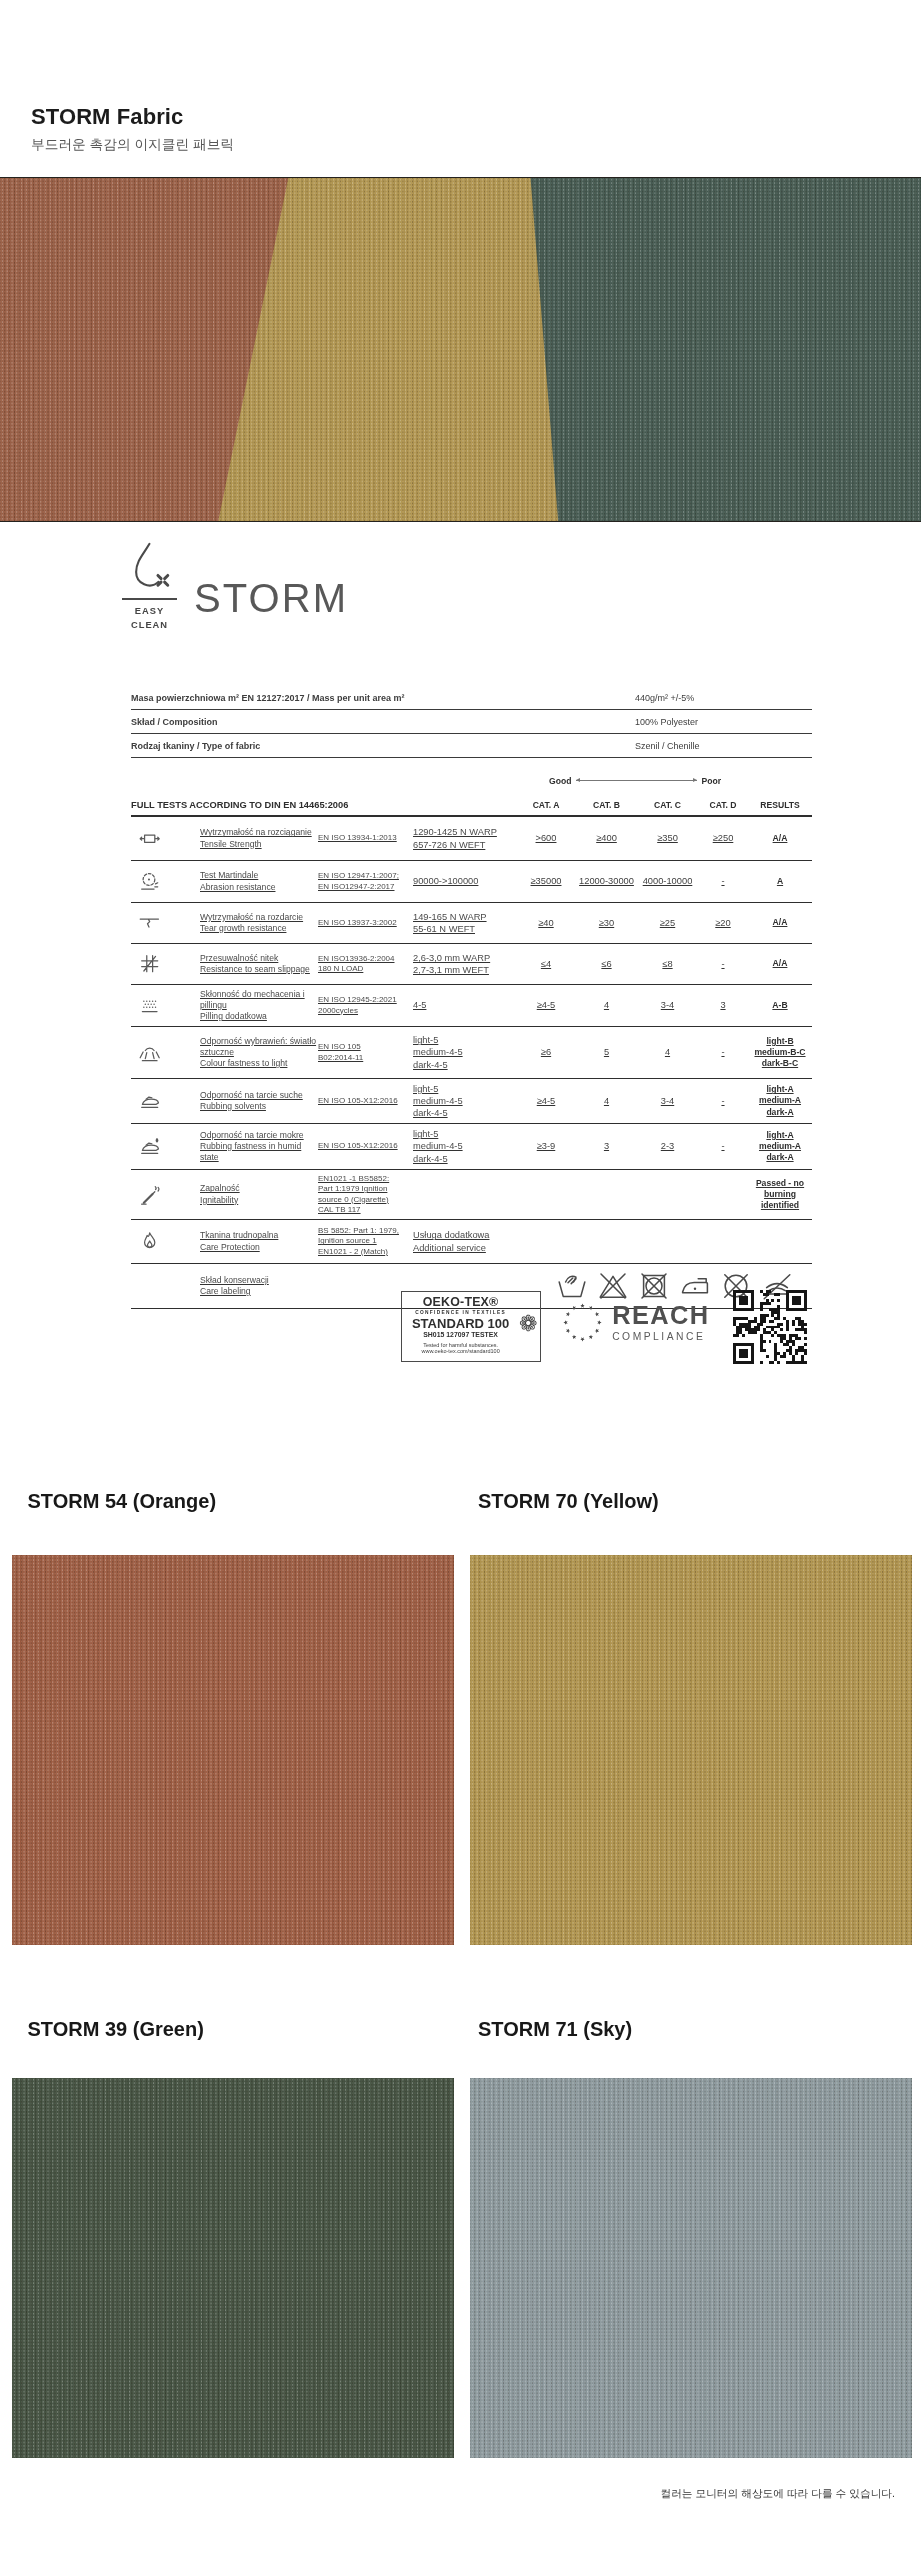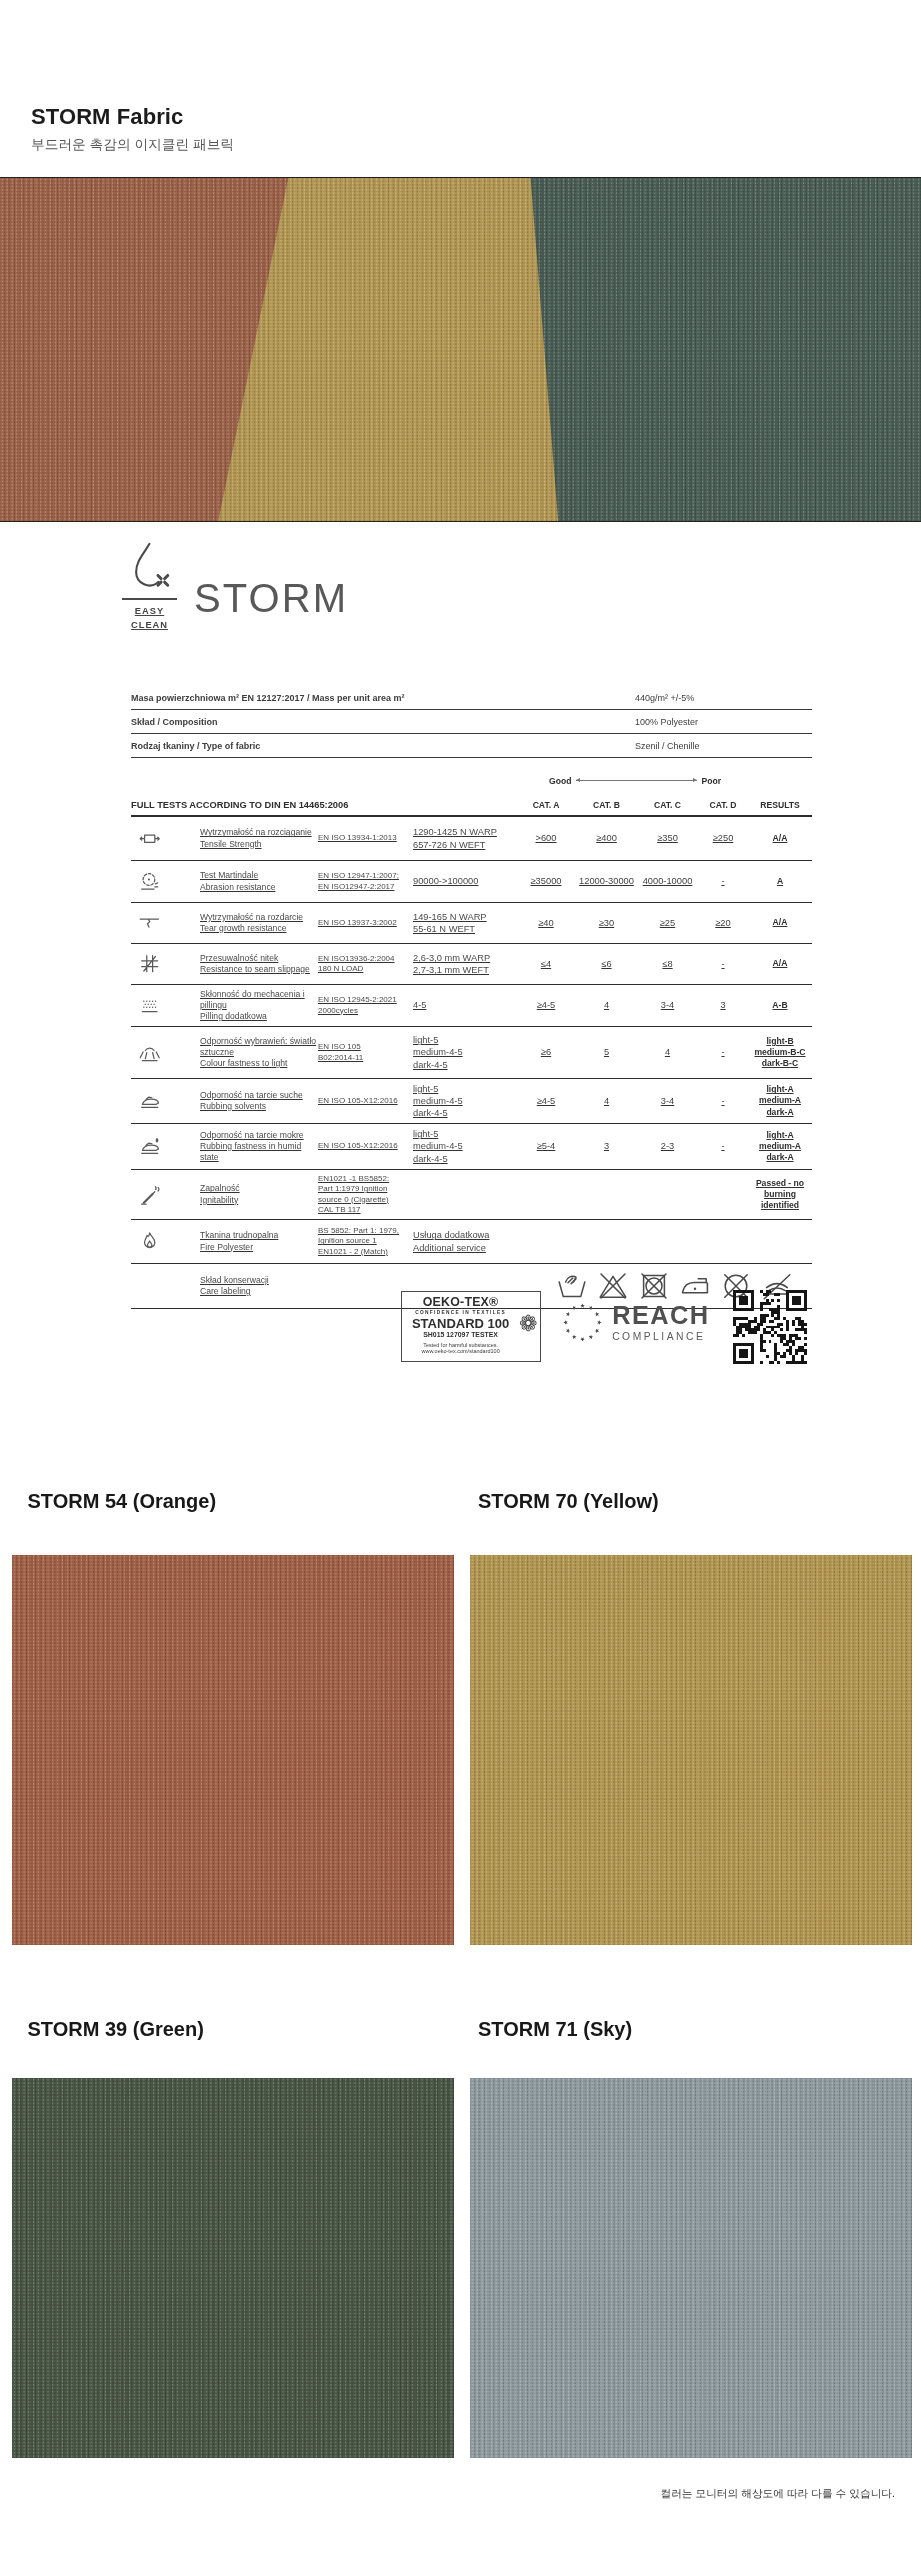--- a/index.html
+++ b/index.html
@@ -25,21 +25,21 @@
   .banner{left:0;top:177px;width:921px;height:343px;border-top:1.4px solid #24221e;border-bottom:1.4px solid #24221e;}
   .panel{position:absolute;inset:0;}
   .panel.gold{clip-path:polygon(0 0,57.6% 0,60.6% 100%,0 100%);}
   .panel.rust{clip-path:polygon(0 0,31.3% 0,23.7% 100%,0 100%);}
 
   
   .badge{left:120px;top:540px;width:59px;text-align:center;}
   .badge svg{display:block;margin:0 auto;}
   .badge .rule{width:55px;height:2.4px;background:#4a4a4a;margin:4.1px auto 0;}
   .badge .lbl{margin-top:4.8px;font-size:9.3px;font-weight:700;letter-spacing:1px;color:#454545;
-              line-height:1.45;white-space:pre-line;text-decoration:underline;}
+              line-height:1.45;white-space:pre-line;}
   .product{left:194px;top:576px;font-size:40px;color:#585858;letter-spacing:2.1px;font-weight:400;}
 
   
   .specs{left:131px;top:656px;width:681px;margin-top:30px;}
   .spec-row{height:23px;border-bottom:1.4px solid #3a3a3a;display:flex;align-items:center;}
   .spec-label{flex:1;font-size:9px;font-weight:700;color:#3d3d3d;}
   .spec-val{width:177px;font-size:9px;color:#3d3d3d;}
 
   
   .tests{left:131px;top:770px;width:681px;text-decoration:underline;}
@@ -333,21 +333,21 @@
           </svg>
       </div>
       <div class="cell nm">
           <span class="pl">Odporność na tarcie mokre</span>
           <span class="en">Rubbing fastness in humid state</span>
         </div>
       <div class="cell std">EN ISO 105-X12:2016</div>
       <div class="cell val">light-5
 medium-4-5
 dark-4-5</div>
-      <div class="cell cat">≥5-4</div>
+      <div class="cell cat">≥3-9</div>
       <div class="cell cat">3</div>
       <div class="cell cat">2-3</div>
       <div class="cell cat">-</div>
       <div class="cell res">light-A
 medium-A
 dark-A</div>
     </div>
 
     <div class="trow tgrid" style="height:49px">
       <div class="cell icon-cell">
@@ -378,21 +378,21 @@
 
     <div class="trow tgrid" style="height:43px">
       <div class="cell icon-cell">
         <svg class="ticon" width="23.4" height="23.4" viewBox="0 0 32 32">
             <path d="M16 4c1.5 4.5 7 7.5 7 13a7 7 0 0 1-14 0c0-3.5 2.5-6 3.5-9.5 1.2 1.3 2.2 2.6 3.5-3.5z"></path>
             <path d="M16 15c.8 2.3 3 3.3 3 5.5a3 3 0 0 1-6 0c0-2 1.8-3 3-5.5z"></path>
           </svg>
       </div>
       <div class="cell nm">
           <span class="pl">Tkanina trudnopalna</span>
-          <span class="en">Fire Polyester</span>
+          <span class="en">Care Protection</span>
         </div>
       <div class="cell std">BS 5852: Part 1: 1979,
 Ignition source 1
 EN1021 - 2 (Match)</div>
       <div class="cell val">Usługa dodatkowa
 Additional service</div>
       <div class="cell cat"></div>
       <div class="cell cat"></div>
       <div class="cell cat"></div>
       <div class="cell cat"></div>

